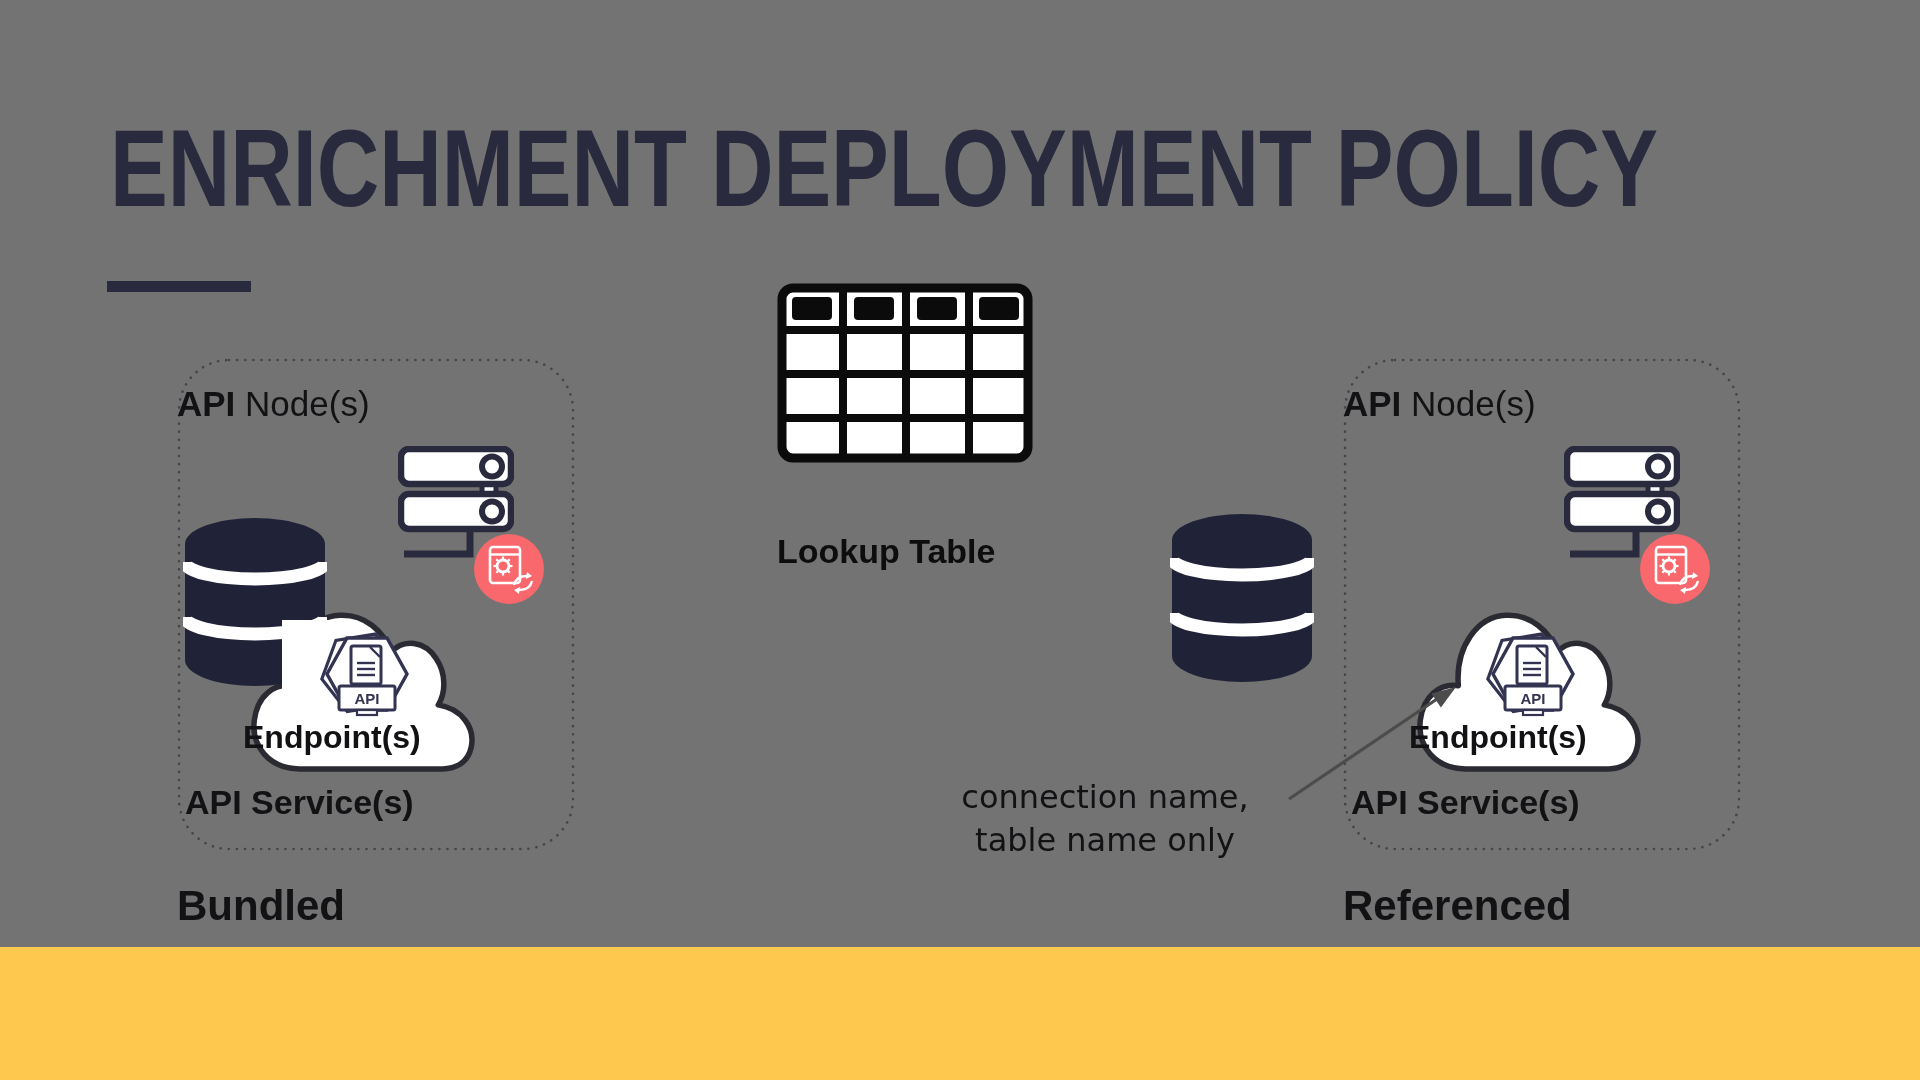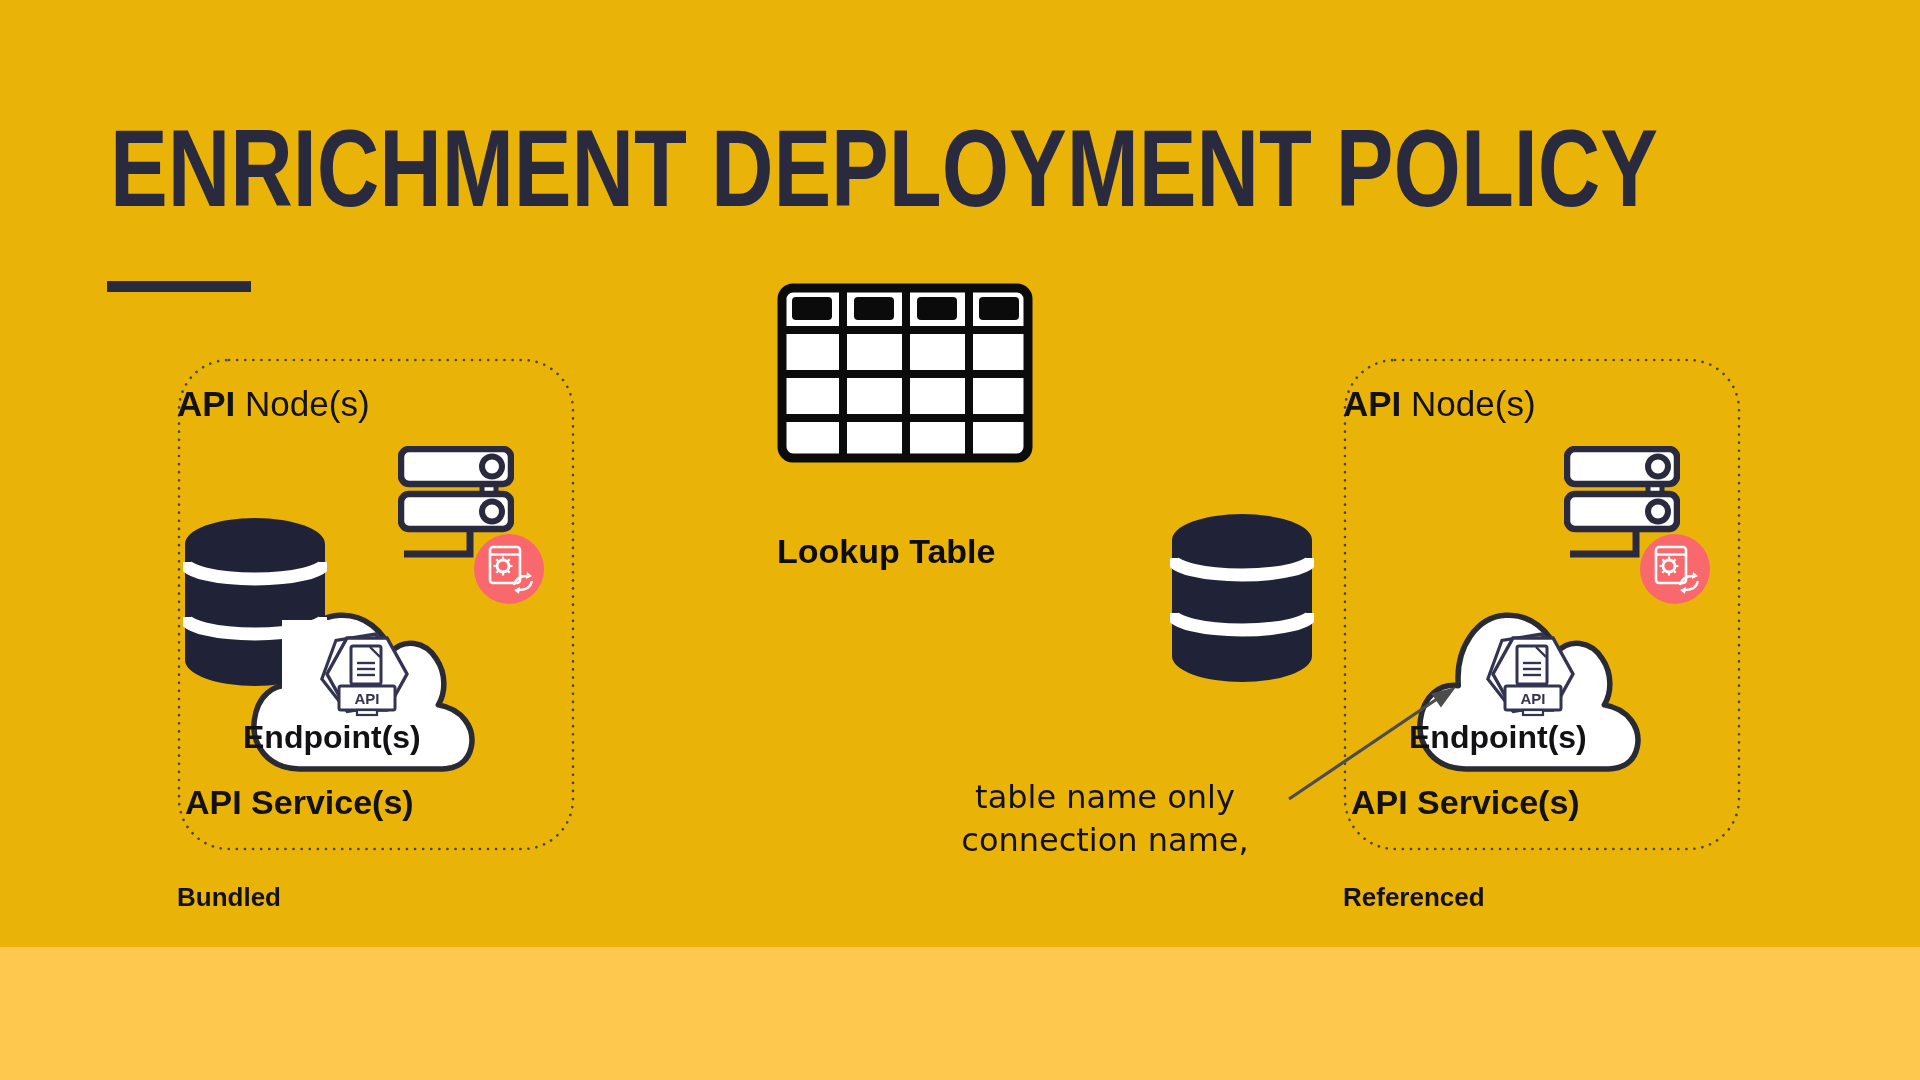--- a/index.html
+++ b/index.html
@@ -1,32 +1,32 @@
 <!DOCTYPE html>
 <html><head>
 <meta charset="utf-8">
 <style>
   html,body{margin:0;padding:0;background:#ffffff;}
   .slide{
-    position:relative;width:1920px;height:1080px;background:#eab308;overflow:hidden;
+    position:relative;width:1920px;height:1080px;background:#737373;overflow:hidden;
     font-family:"Liberation Sans",sans-serif;
   }
   .abs{position:absolute;}
   .title-svg{position:absolute;left:105px;top:118px;}
   .title-dash{position:absolute;left:107px;top:281px;width:144px;height:11px;background:#292A3E;}
   .footer-band{position:absolute;left:0;top:947px;width:1920px;height:133px;background:#FDC84D;}
   .lbl{
     position:absolute;text-align:left;color:#121215;font-weight:bold;
     font-family:"Liberation Sans",sans-serif;white-space:nowrap;
   }
   .api-node{left:0;top:26px;width:398px;font-size:35px;}
   .api-node .reg{font-weight:normal;}
   .endpoint{left:66px;top:361px;width:257px;font-size:32px;}
   .api-service{left:8px;top:425px;width:398px;font-size:34px;}
-  .caption{left:0;top:524px;width:398px;font-size:26px;}
+  .caption{left:0;top:524px;width:398px;font-size:42px;}
   .lookup-label{left:777px;top:500px;width:256px;font-size:34px;color:#0d0d0d;margin-top:32px;}
   .node-group{position:absolute;width:398px;height:493px;}
   .node-group.left{left:177px;top:358px;}
   .node-group.right{left:1343px;top:358px;}
   .notch{position:absolute;left:105px;top:262px;width:52px;height:70px;background:#ffffff;}
   .annotation{
     position:absolute;left:940px;top:776px;width:330px;text-align:center;
     font-family:"DejaVu Sans",sans-serif;font-size:32px;line-height:43px;color:#121215;
   }
   .annotation span{display:block;white-space:nowrap;}
@@ -188,22 +188,22 @@
       <path d="M40,51 q2,-9 13,-9" fill="none" stroke="#ffffff" stroke-width="2.4"></path>
       <polygon points="53,38 58,42 52,45" fill="#ffffff"></polygon>
       <path d="M58,47 q-2,9 -13,9" fill="none" stroke="#ffffff" stroke-width="2.4"></path>
       <polygon points="45,60 40,56 46,53" fill="#ffffff"></polygon>
     </svg>
 
     <div class="lbl caption">Referenced</div>
   </div>
 
   <div class="annotation">
+    <span>connection name,</span>
     <span>table name only</span>
-    <span>connection name,</span>
   </div>
   <svg class="abs" style="left:0;top:0;" width="1920" height="1080" viewBox="0 0 1920 1080">
     <line x1="1289" y1="799" x2="1437" y2="699" stroke="#4C4C4C" stroke-width="3.2"></line>
     <polygon points="1456,687 1440.9,707.4 1431.3,693.4" fill="#4C4C4C"></polygon>
   </svg>
 
   <div class="footer-band"></div>
 
 </div>
 

